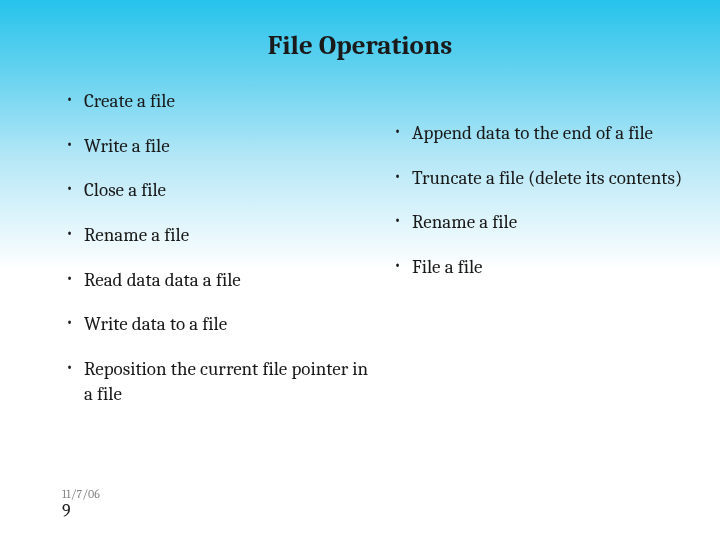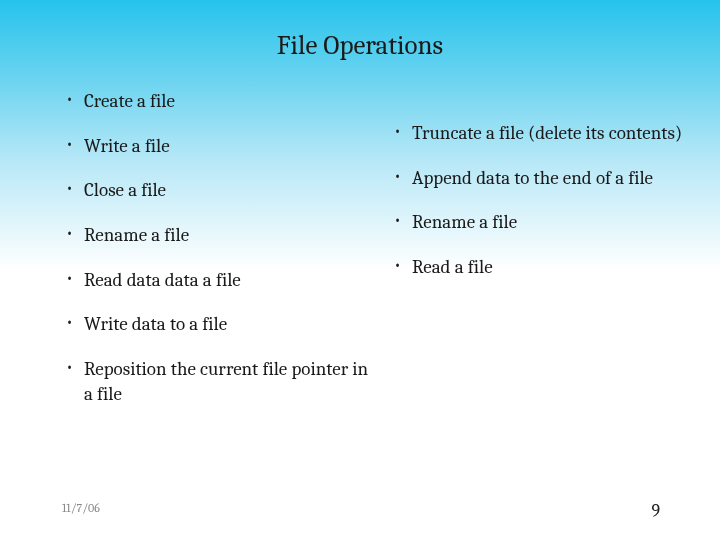--- a/index.html
+++ b/index.html
@@ -16,21 +16,21 @@
       overflow: hidden;
     }
     .slide {
       width: 100%;
       height: 100%;
       padding: 30px 0 0 0;
     }
     .title {
       text-align: center;
       font-size: 27px;
-      font-weight: normal;
+      font-weight: bold;
       color: #1a1a1a;
       margin-bottom: 28px;
     }
     .columns {
       display: flex;
       padding: 0 22px 0 62px;
       gap: 20px;
     }
     .col {
       flex: 1;
@@ -61,20 +61,21 @@
       position: absolute;
       bottom: 18px;
       left: 0;
       width: 100%;
       display: flex;
       justify-content: space-between;
       padding: 0 60px 0 62px;
       font-size: 12px;
       color: #888;
       font-family: Cambria, Georgia, serif;
+      flex-direction: column;
     }
     .page-num {
       font-size: 18px;
       color: #222;
     }
   </style>
 </head>
 <body>
 
 <div class="slide">
@@ -86,24 +87,24 @@
         <li>Write a file</li>
         <li>Close a file</li>
         <li>Rename a file</li>
         <li>Read data data a file</li>
         <li>Write data to a file</li>
         <li>Reposition the current file pointer in a file</li>
       </ul>
     </div>
     <div class="col col-right">
       <ul>
+        <li>Append data to the end of a file</li>
         <li>Truncate a file (delete its contents)</li>
-        <li>Append data to the end of a file</li>
         <li>Rename a file</li>
-        <li>Read a file</li>
+        <li>File a file</li>
       </ul>
     </div>
   </div>
   <div class="footer">
     <span>11/7/06</span>
     <span class="page-num">9</span>
   </div>
 </div>
 
 </body></html>

